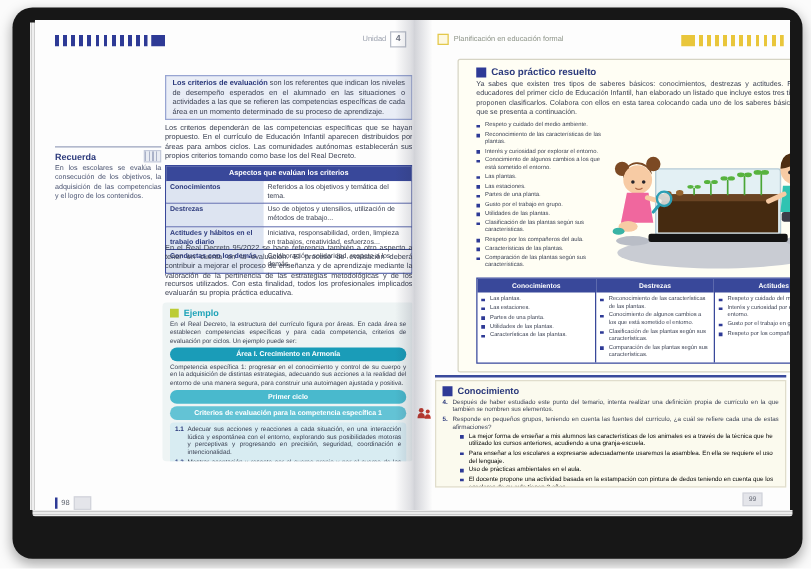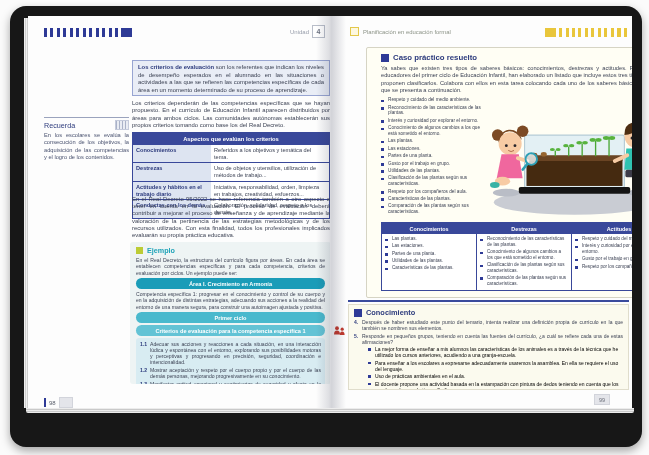--- a/index.html
+++ b/index.html
@@ -35,25 +35,25 @@
   .h-section{left:104px;top:31px;width:198px;font-size:8px;font-weight:bold;color:#232a40;}
   .def-box{left:104px;top:44px;width:198px;height:36px;background:#e9edf6;border:1px solid #98a5d2;padding:3px 5px;font-size:5.9px;line-height:1.3;overflow:hidden;}
   .para1{left:104px;top:84px;width:198px;height:29px;font-size:5.9px;line-height:1.25;overflow:hidden;}
   .aspects{left:104px;top:116px;width:198px;border:1px solid #39489a;font-size:5.6px;background:#fff;}
   .aspects-head{background:#39489a;color:#fff;font-weight:bold;text-align:center;padding:2.5px 0;font-size:5.8px;}
   .arow{display:flex;border-top:1px solid #39489a;}
   .acell-l{width:72px;background:#dde4f1;color:#2c3a7c;font-weight:bold;padding:2px 3px;line-height:1.2;}
   .acell-r{flex:1;background:#fff;padding:2px 3px;line-height:1.2;color:#3c4254;}
   .recuerda{left:16px;top:101px;width:85px;border-top:1px solid #9aa3bd;padding-top:2px;}
   .rec-row{display:flex;align-items:center;justify-content:space-between;margin-bottom:2px;}
-  .rec-title{font-size:7.2px;font-weight:normal;color:#2c3a7c;}
+  .rec-title{font-size:7.2px;font-weight:bold;color:#2c3a7c;}
   .rec-icon{width:12px;height:8px;border:1px solid #c4cadb;background:repeating-linear-gradient(90deg,#aab2c8 0 1px,#e9ecf3 1px 3px);}
   .rec-body{font-size:5.7px;line-height:1.3;color:#4a5370;text-align:justify;}
   .para2{left:104px;top:180px;width:198px;height:42px;font-size:5.9px;line-height:1.22;overflow:hidden;}
-  .ejemplo{left:102px;top:226px;width:201px;height:142px;background:#eef4f4;border-radius:3px;padding:4px 6px;overflow:hidden;}
+  .ejemplo{left:102px;top:226px;width:201px;height:127px;background:#eef4f4;border-radius:3px;padding:4px 6px;overflow:hidden;}
   .ej-head{display:flex;align-items:center;margin-bottom:2px;}
   .sq-green{display:inline-block;width:7px;height:7px;background:#bccc35;margin-right:4px;}
   .ej-title{font-size:7.2px;font-weight:bold;color:#1fa3b8;}
   .ej-intro{font-size:5.1px;line-height:1.25;margin-bottom:2px;}
   .banner-area{background:#1a9cb8;}
   .ej-comp{font-size:5.1px;line-height:1.25;margin:2px 0;}
   .banner-ciclo{background:#49b9cd;}
   .banner-crit{background:#63c3d5;}
   .crit-box{background:#d8ecf2;border-radius:3px;padding:3px 4px;margin-top:2px;}
   .crit-item{display:flex;font-size:5.1px;line-height:1.18;margin-bottom:2px;}

